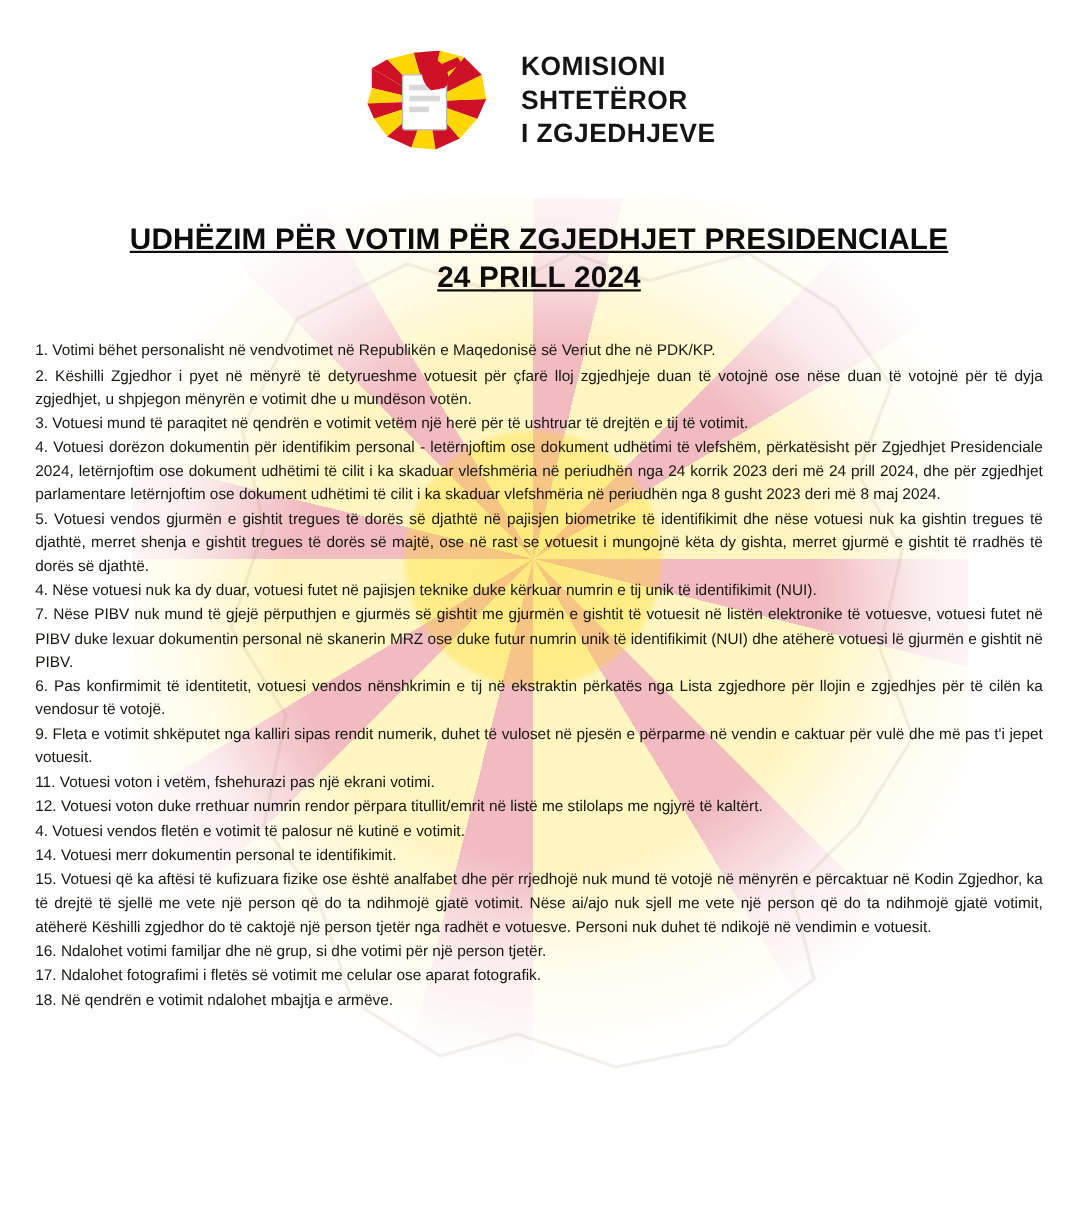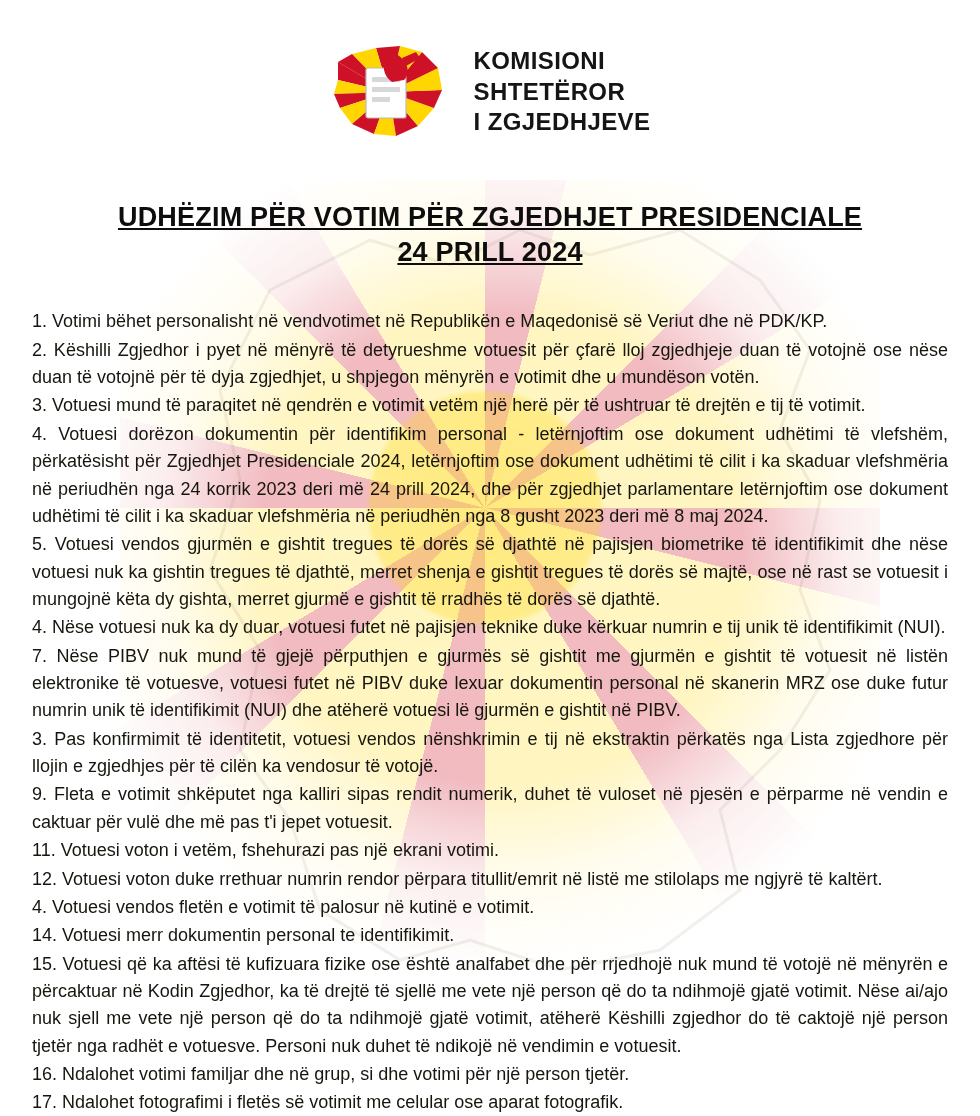--- a/index.html
+++ b/index.html
@@ -102,21 +102,21 @@
     font-weight: bold;
     letter-spacing: 0.2px;
     color: #0d0d0d;
     line-height: 1.3;
     text-decoration: underline;
   }
 
   
   .content {
     margin: 38px 32px 0 32px;
-    font-size: 18px;
+    font-size: 14px;
     line-height: 1.52;
     color: #16160f;
   }
   .para {
     text-align: justify;
     text-justify: inter-word;
     margin: 0 0 1px 0;
   }
   .para:last-child { margin-bottom: 0; }
 </style>
@@ -183,24 +183,25 @@
   </div>
 
   <div class="content">
     <p class="para">1. Votimi bëhet personalisht në vendvotimet në Republikën e Maqedonisë së Veriut dhe në PDK/KP.</p>
     <p class="para">2. Këshilli Zgjedhor i pyet në mënyrë të detyrueshme votuesit për çfarë lloj zgjedhjeje duan të votojnë ose nëse duan të votojnë për të dyja zgjedhjet, u shpjegon mënyrën e votimit dhe u mundëson votën.</p>
     <p class="para">3. Votuesi mund të paraqitet në qendrën e votimit vetëm një herë për të ushtruar të drejtën e tij të votimit.</p>
     <p class="para">4. Votuesi dorëzon dokumentin për identifikim personal - letërnjoftim ose dokument udhëtimi të vlefshëm, përkatësisht për Zgjedhjet Presidenciale 2024, letërnjoftim ose dokument udhëtimi të cilit i ka skaduar vlefshmëria në periudhën nga 24 korrik 2023 deri më 24 prill 2024, dhe për zgjedhjet parlamentare letërnjoftim ose dokument udhëtimi të cilit i ka skaduar vlefshmëria në periudhën nga 8 gusht 2023 deri më 8 maj 2024.</p>
     <p class="para">5. Votuesi vendos gjurmën e gishtit tregues të dorës së djathtë në pajisjen biometrike të identifikimit dhe nëse votuesi nuk ka gishtin tregues të djathtë, merret shenja e gishtit tregues të dorës së majtë, ose në rast se votuesit i mungojnë këta dy gishta, merret gjurmë e gishtit të rradhës të dorës së djathtë.</p>
     <p class="para">4. Nëse votuesi nuk ka dy duar, votuesi futet në pajisjen teknike duke kërkuar numrin e tij unik të identifikimit (NUI).</p>
     <p class="para">7. Nëse PIBV nuk mund të gjejë përputhjen e gjurmës së gishtit me gjurmën e gishtit të votuesit në listën elektronike të votuesve, votuesi futet në PIBV duke lexuar dokumentin personal në skanerin MRZ ose duke futur numrin unik të identifikimit (NUI) dhe atëherë votuesi lë gjurmën e gishtit në PIBV.</p>
-    <p class="para">3. Pas konfirmimit të identitetit, votuesi vendos nënshkrimin e tij në ekstraktin përkatës nga Lista zgjedhore për llojin e zgjedhjes për të cilën ka vendosur të votojë.</p>
+    <p class="para">6. Pas konfirmimit të identitetit, votuesi vendos nënshkrimin e tij në ekstraktin përkatës nga Lista zgjedhore për llojin e zgjedhjes për të cilën ka vendosur të votojë.</p>
     <p class="para">9. Fleta e votimit shkëputet nga kalliri sipas rendit numerik, duhet të vuloset në pjesën e përparme në vendin e caktuar për vulë dhe më pas t'i jepet votuesit.</p>
     <p class="para">11. Votuesi voton i vetëm, fshehurazi pas një ekrani votimi.</p>
     <p class="para">12. Votuesi voton duke rrethuar numrin rendor përpara titullit/emrit në listë me stilolaps me ngjyrë të kaltërt.</p>
     <p class="para">4. Votuesi vendos fletën e votimit të palosur në kutinë e votimit.</p>
     <p class="para">14. Votuesi merr dokumentin personal te identifikimit.</p>
     <p class="para">15. Votuesi që ka aftësi të kufizuara fizike ose është analfabet dhe për rrjedhojë nuk mund të votojë në mënyrën e përcaktuar në Kodin Zgjedhor, ka të drejtë të sjellë me vete një person që do ta ndihmojë gjatë votimit. Nëse ai/ajo nuk sjell me vete një person që do ta ndihmojë gjatë votimit, atëherë Këshilli zgjedhor do të caktojë një person tjetër nga radhët e votuesve. Personi nuk duhet të ndikojë në vendimin e votuesit.</p>
     <p class="para">16. Ndalohet votimi familjar dhe në grup, si dhe votimi për një person tjetër.</p>
     <p class="para">17. Ndalohet fotografimi i fletës së votimit me celular ose aparat fotografik.</p>
+    <p class="para">18. Në qendrën e votimit ndalohet mbajtja e armëve.</p>
   </div>
 
 </div>
 
 </body></html>

